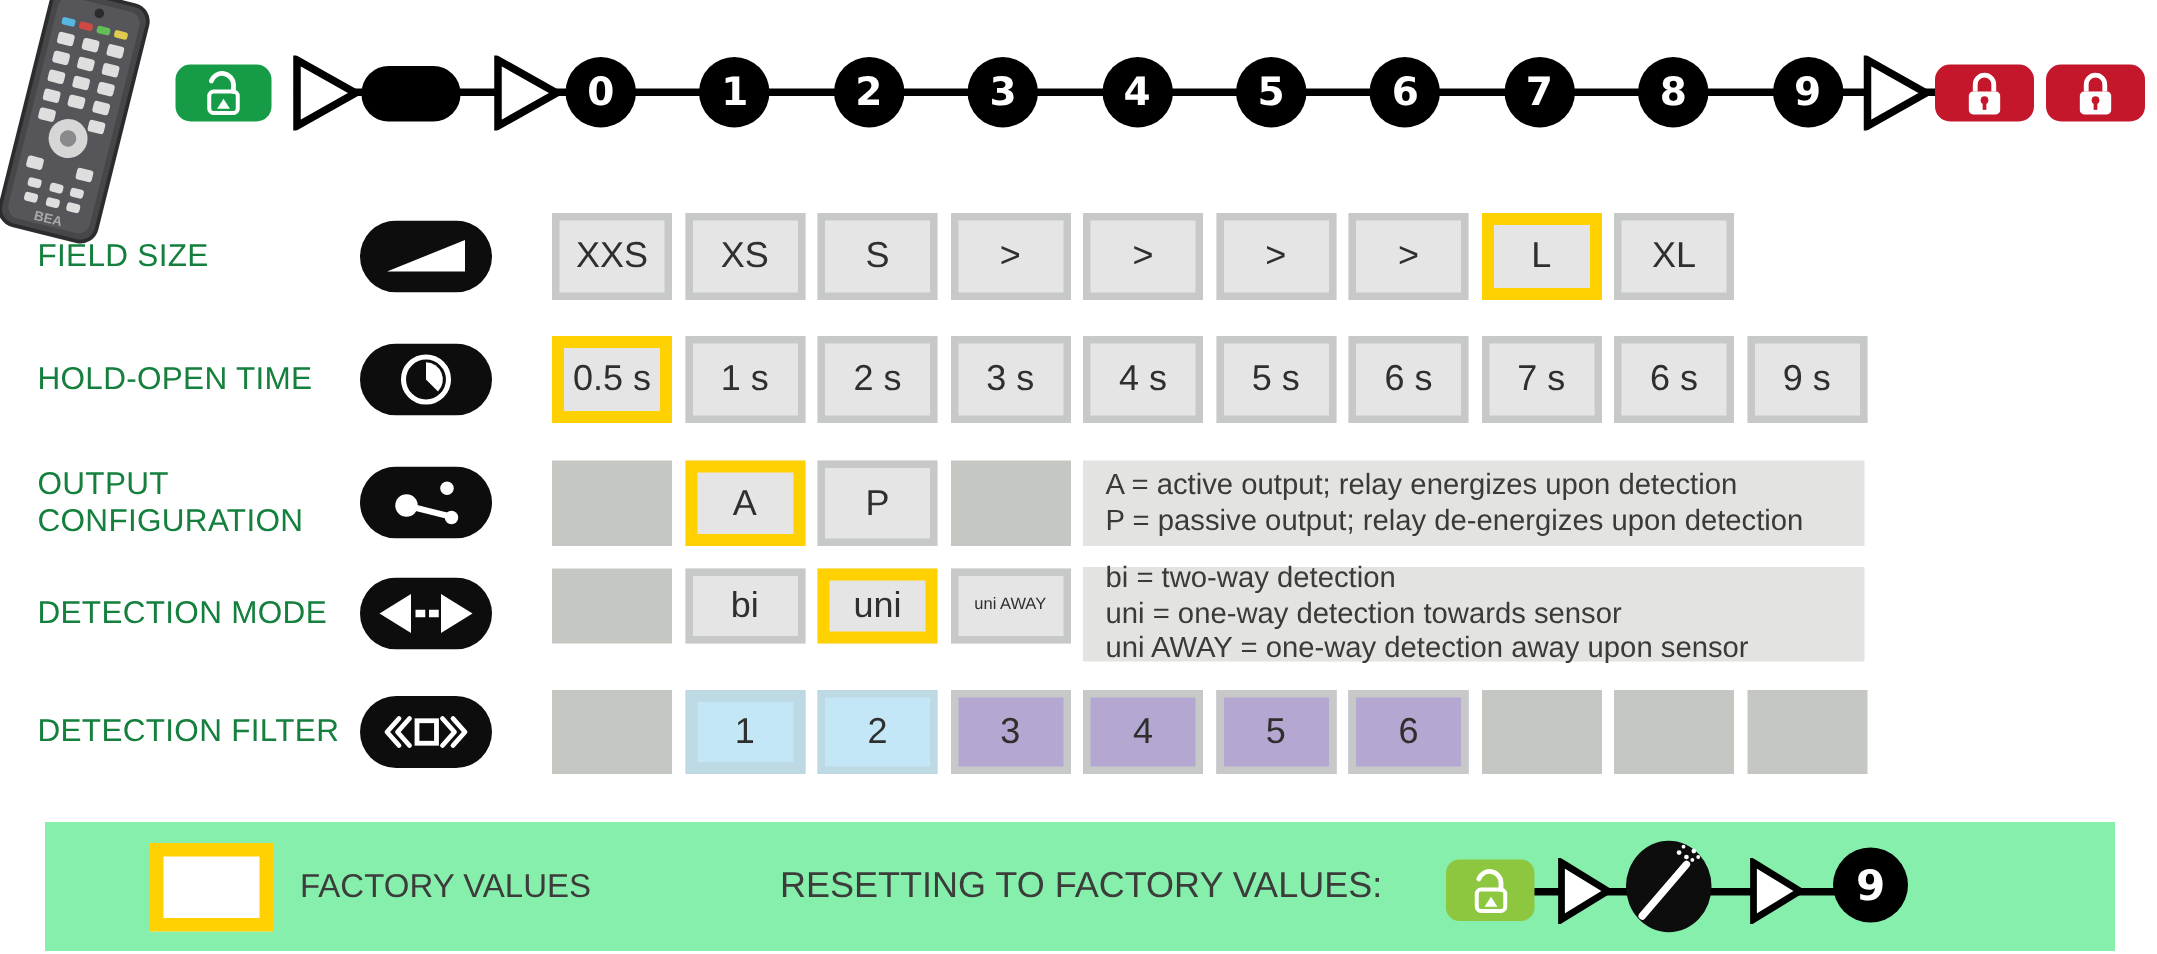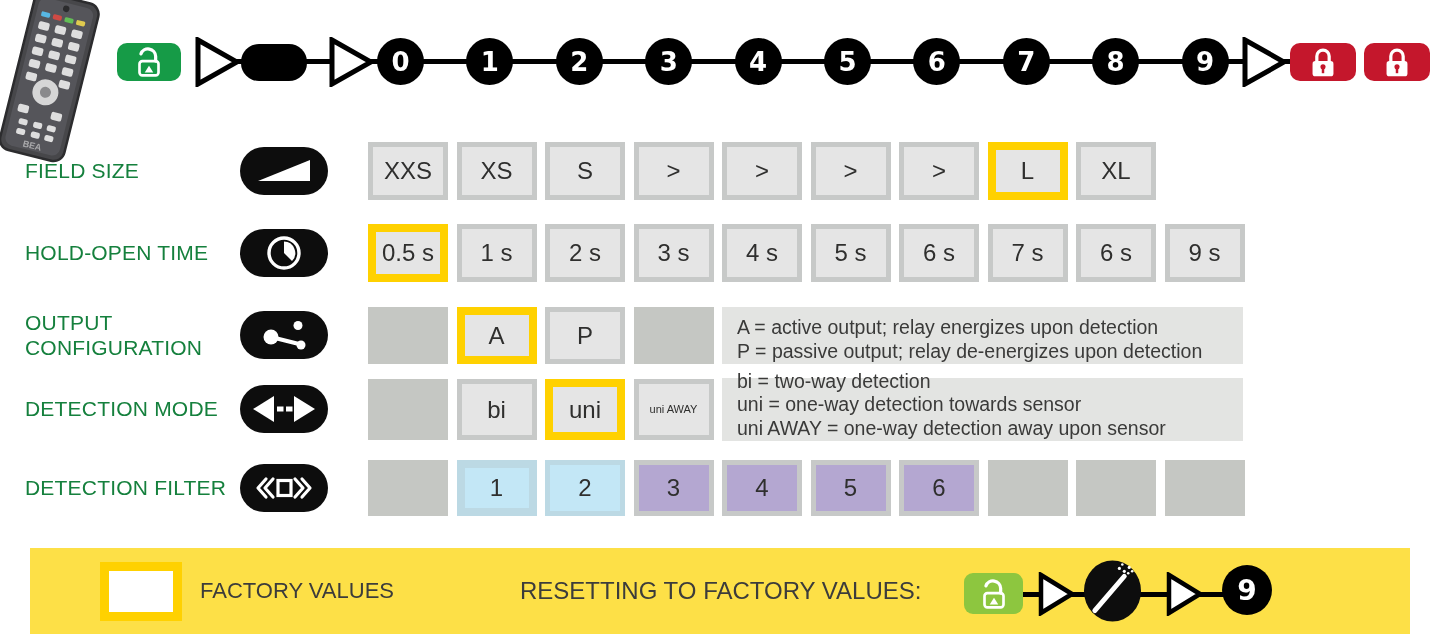--- a/index.html
+++ b/index.html
@@ -28,25 +28,25 @@
   .cells    { position:absolute; left:368px; display:flex; gap:8.5px; }
   .cell { width:80px; height:100%; border:5px solid #C7C9C8; background:#e5e5e5;
           display:flex; align-items:center; justify-content:center;
           font-size:24px; color:#2F2F2E; }
   .cell.factory { border:8px solid #FFD100; }
   .cell.gray    { border:none; background:#C5C7C3; }
   .cell.blue    { background:#C3E7F6; border-color:#BCD9E4; }
   .cell.purple  { background:#B4A7D1; }
   .cell.small   { font-size:11px; line-height:1.05; text-align:center; padding:0 6px; }
   .note { position:absolute; left:722px; width:521px; background:#E3E4E2;
-          display:flex; flex-direction:column; justify-content:flex-end;
+          display:flex; flex-direction:column; justify-content:center;
           padding-left:15px; font-size:19.5px; color:#3A3A39; line-height:1.22; }
 
   
-  .band { position:absolute; left:30px; top:548px; width:1380px; height:86px; background:#fde047; }
+  .band { position:absolute; left:30px; top:548px; width:1380px; height:86px; background:#86efac; }
   .fvbox { position:absolute; left:70px; top:14px; width:82px; height:59px;
            border:9px solid #FFD100; background:#fff; }
   .fvlabel { position:absolute; left:170px; top:0; height:86px; display:flex; align-items:center;
              font-size:22px; color:#3C3C3B; }
   .resetlabel { position:absolute; left:490px; top:0; height:86px; display:flex; align-items:center;
                 font-size:24px; color:#3C3C3B; }
   .digit.mini { position:absolute; width:50px; height:50px; font-size:28px; }
 
   .remote-wrap { position:absolute; left:4px; top:-8px; width:92px; height:172px;
                  transform:rotate(14deg); transform-origin:50% 50%; }
@@ -217,21 +217,21 @@
   <div class="rowlabel" style="top:379px; height:61px;">DETECTION MODE</div>
   <div class="rowicon" style="top:385px;">
     <svg width="88" height="48" viewBox="0 0 88 48">
       <rect width="88" height="48" rx="24" fill="#0d0d0d"></rect>
       <polygon points="34,11 13,24 34,37" fill="#fff"></polygon>
       <polygon points="54,11 75,24 54,37" fill="#fff"></polygon>
       <rect x="37" y="21.5" width="6.5" height="5" fill="#fff"></rect>
       <rect x="46" y="21.5" width="6.5" height="5" fill="#fff"></rect>
     </svg>
   </div>
-  <div class="cells" style="top:379px; height:61px;">
+  <div class="cells" style="top:379px; height:50px;">
     <div class="cell gray"></div>
     <div class="cell">bi</div>
     <div class="cell factory">uni</div>
     <div class="cell small">uni AWAY</div>
   </div>
   <div class="note" style="top:378px; height:63px;">
     <div>bi = two-way detection</div>
     <div>uni = one-way detection towards sensor</div>
     <div>uni AWAY = one-way detection away upon sensor</div>
   </div>

